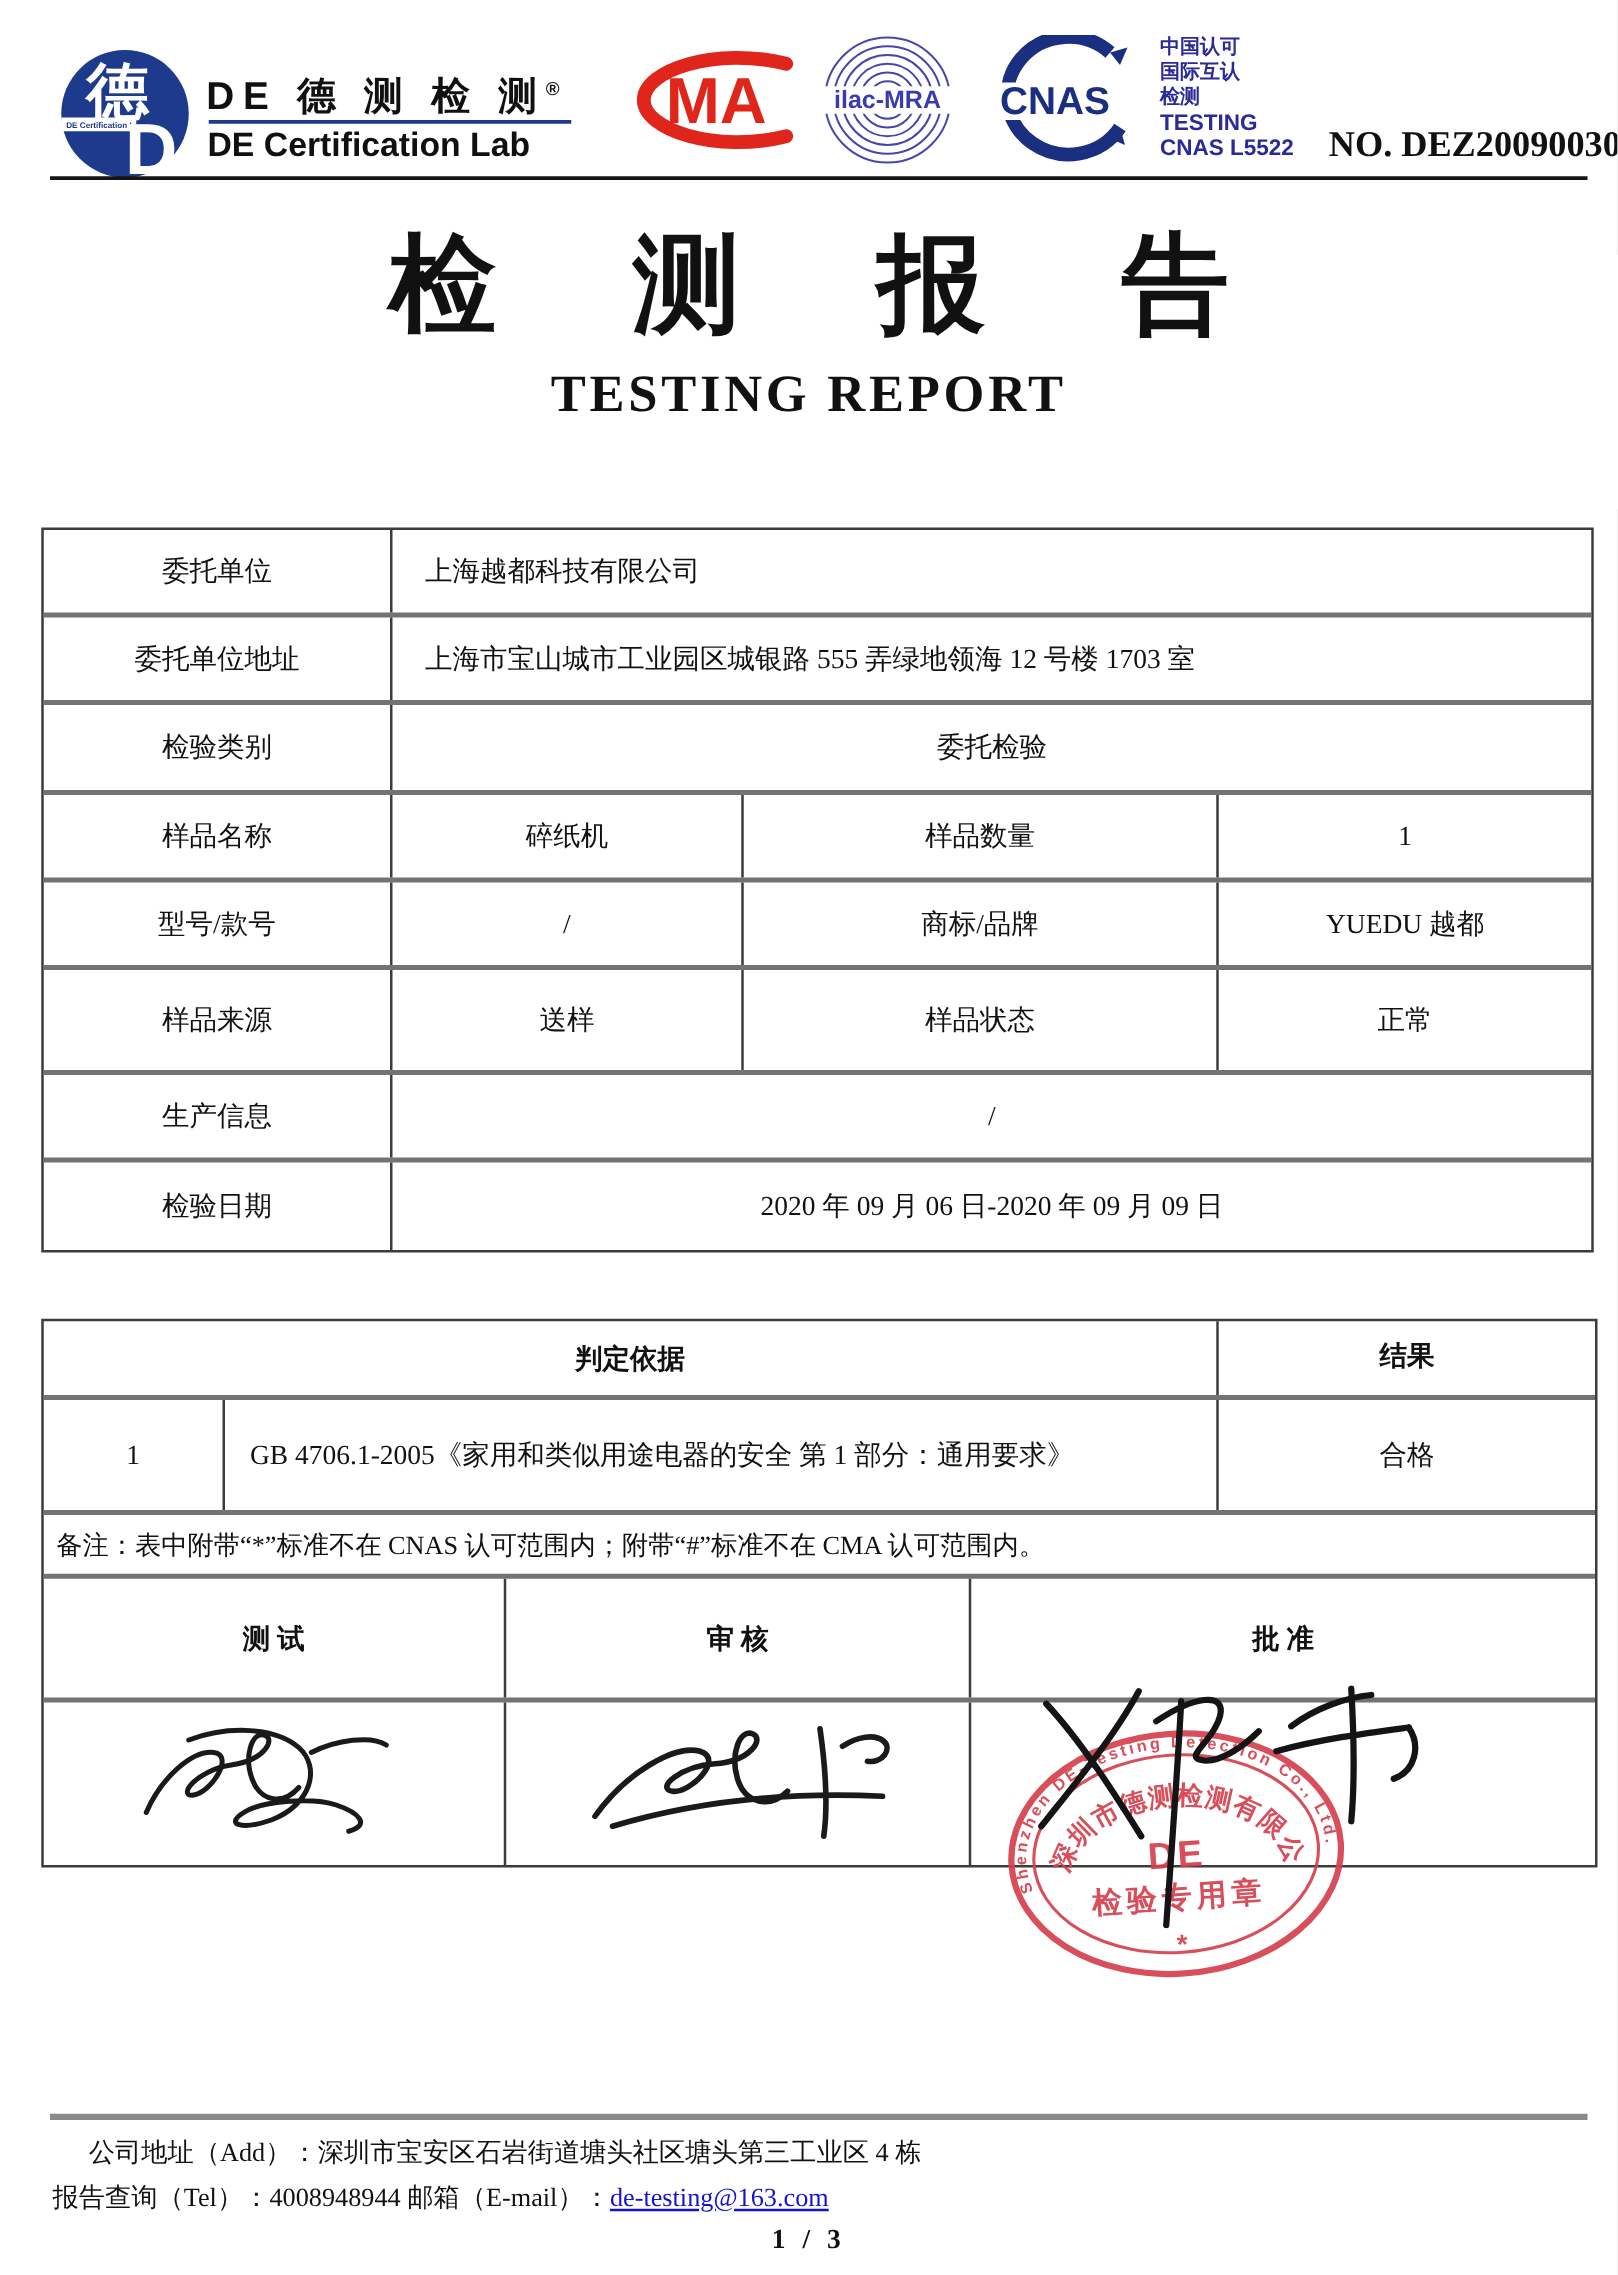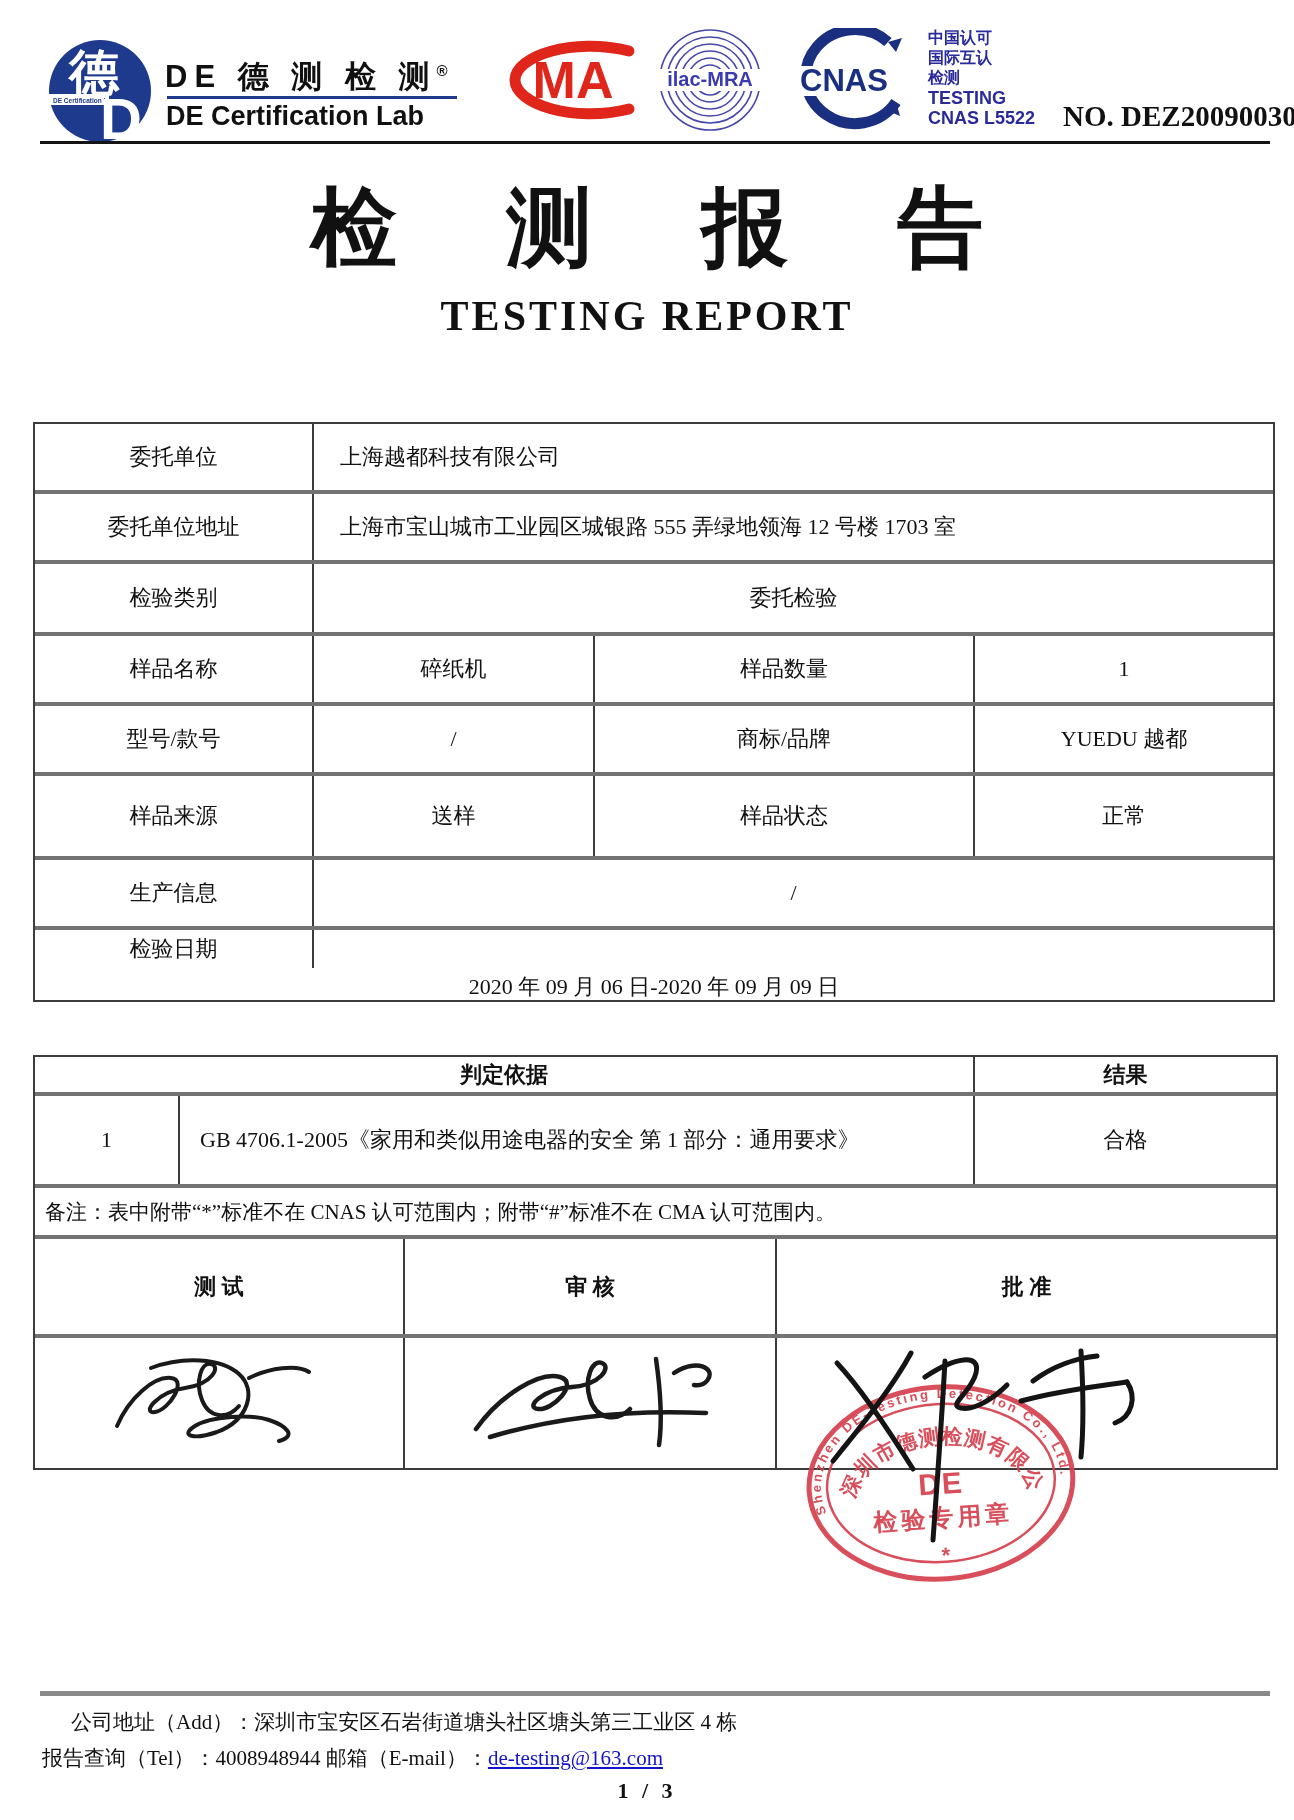--- a/index.html
+++ b/index.html
@@ -154,31 +154,31 @@
       <div class="tcell" style="width:281px;">送样</div>
       <div class="tcell" style="width:380px;">样品状态</div>
       <div class="tcell" style="flex:1;">正常</div>
     </div>
 
     <div class="trow" style="height:70px;">
       <div class="tcell" style="width:279px;">生产信息</div>
       <div class="tcell" style="flex:1;">/</div>
     </div>
 
-    <div class="trow" style="height:70px;flex-direction:column;">
+    <div class="trow" style="height:70px;">
       <div class="tcell" style="width:279px;">检验日期</div>
       <div class="tcell" style="flex:1;">2020 年 09 月 06 日-2020 年 09 月 09 日</div>
     </div>
   </div>
 
   <div class="abs tbl" style="left:33px;top:1055px;width:1245px;">
 
-    <div class="trow" style="height:39px;">
+    <div class="trow" style="height:63px;">
       <div class="tcell bold" style="width:940px;">判定依据</div>
-      <div class="tcell bold" style="flex:1;">结果</div>
+      <div class="tcell bold" style="flex:1;font-family:Liberation Mono, monospace;">结果</div>
     </div>
 
     <div class="trow" style="height:92px;">
       <div class="tcell" style="width:145px;">1</div>
       <div class="tcell left" style="width:795px;padding-left:20px;">GB 4706.1-2005《家用和类似用途电器的安全 第 1 部分：通用要求》</div>
       <div class="tcell" style="flex:1;">合格</div>
     </div>
 
     <div class="trow" style="height:51px;">
       <div class="tcell remark-cell" style="flex:1;">备注：表中附带“*”标准不在 CNAS 认可范围内；附带“#”标准不在 CMA 认可范围内。</div>

